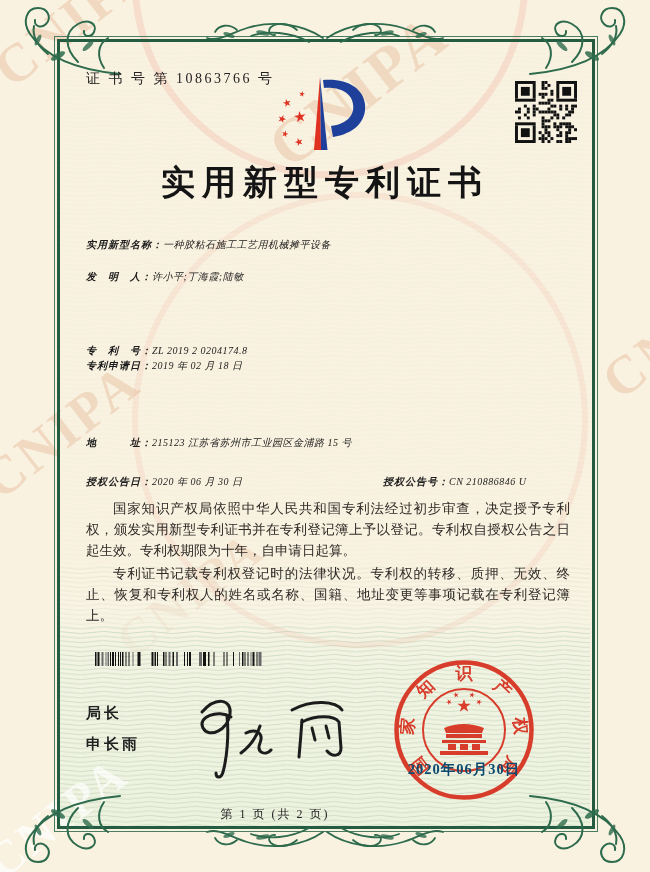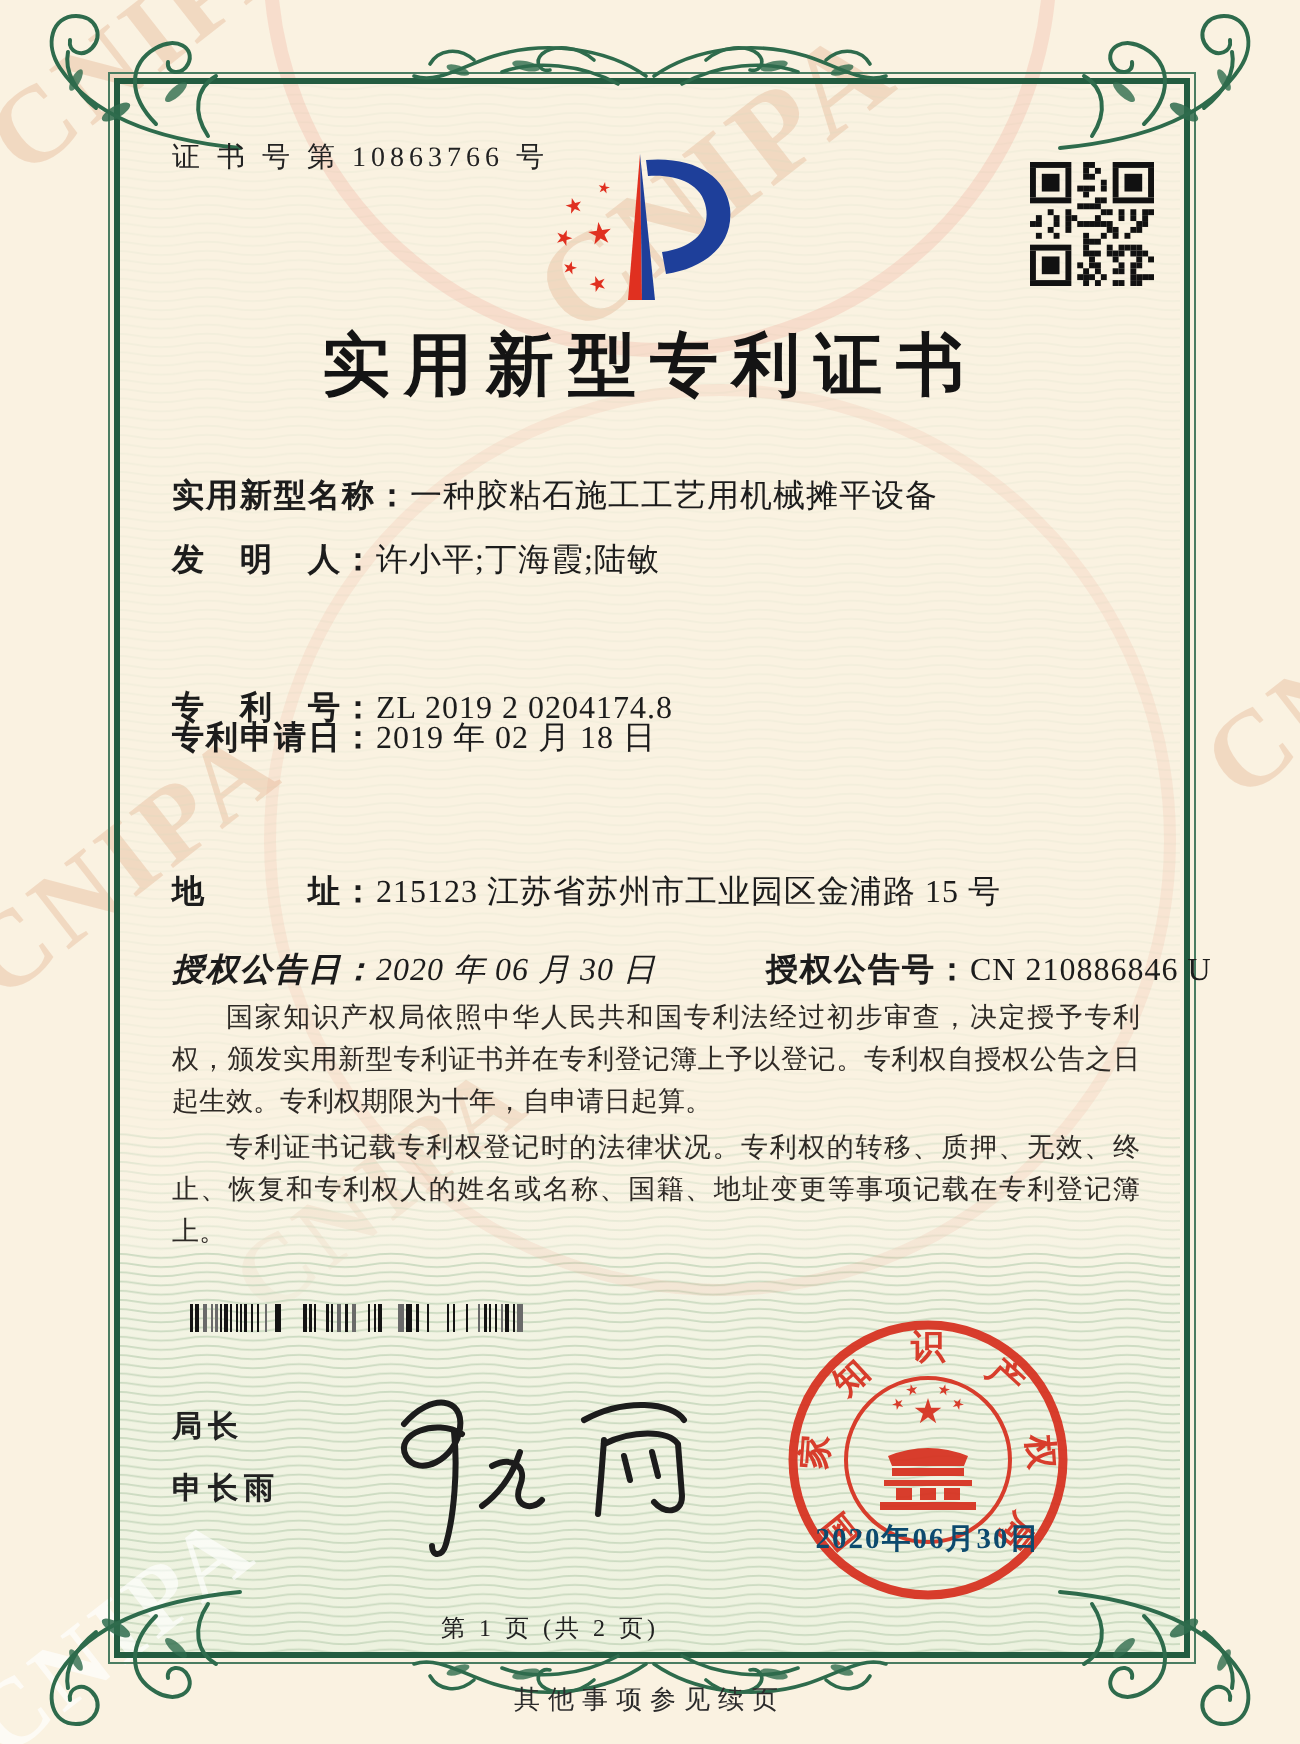--- a/index.html
+++ b/index.html
@@ -19,22 +19,22 @@
   .frame{position:absolute;left:54px;top:36px;width:542px;height:794px;
          border:1px solid #4a7d62;}
   .frame-inner{position:absolute;left:2px;top:2px;right:2px;bottom:2px;
          border:3px solid #235c40;background:transparent;}
 
   .cert-no{position:absolute;left:86px;top:70px;font-size:14px;letter-spacing:2.5px;
            color:#222;font-weight:400;}
   .title{position:absolute;left:54px;top:160px;width:542px;text-align:center;
          font-size:34px;font-weight:bold;letter-spacing:7px;color:#141414;}
 
-  .field-row{position:absolute;left:86px;width:486px;font-size:16px;color:#1c1c1c;
-             white-space:nowrap;}
+  .field-row{position:absolute;left:86px;width:486px;font-size:10px;color:#1c1c1c;
+             white-space:nowrap;font-style:italic;}
   .field-label{font-weight:700;letter-spacing:1px;}
   .field-value{font-weight:500;letter-spacing:.5px;}
   .grant-pair{position:absolute;top:0;white-space:nowrap;}
 
   .paras{position:absolute;left:86px;top:498px;width:484px;font-size:13.5px;
          line-height:21px;color:#2e2a26;text-align:justify;}
   .paras p{margin:0 0 2px 0;text-indent:2em;}
 
   .signer{position:absolute;left:86px;font-size:15px;font-weight:600;
           letter-spacing:3px;color:#222;}
@@ -362,14 +362,13 @@
     <polygon points="0,-1 0.2245,-0.309 0.9511,-0.309 0.3633,0.118 0.5878,0.809 0,0.382 -0.5878,0.809 -0.3633,0.118 -0.9511,-0.309 -0.2245,-0.309" transform="translate(74,50) rotate(0) scale(7)"></polygon>
         <polygon points="0,-1 0.2245,-0.309 0.9511,-0.309 0.3633,0.118 0.5878,0.809 0,0.382 -0.5878,0.809 -0.3633,0.118 -0.9511,-0.309 -0.2245,-0.309" transform="translate(59,46) rotate(-25) scale(3)"></polygon>
         <polygon points="0,-1 0.2245,-0.309 0.9511,-0.309 0.3633,0.118 0.5878,0.809 0,0.382 -0.5878,0.809 -0.3633,0.118 -0.9511,-0.309 -0.2245,-0.309" transform="translate(66,39) rotate(-12) scale(3)"></polygon>
         <polygon points="0,-1 0.2245,-0.309 0.9511,-0.309 0.3633,0.118 0.5878,0.809 0,0.382 -0.5878,0.809 -0.3633,0.118 -0.9511,-0.309 -0.2245,-0.309" transform="translate(82,39) rotate(12) scale(3)"></polygon>
         <polygon points="0,-1 0.2245,-0.309 0.9511,-0.309 0.3633,0.118 0.5878,0.809 0,0.382 -0.5878,0.809 -0.3633,0.118 -0.9511,-0.309 -0.2245,-0.309" transform="translate(89,46) rotate(25) scale(3)"></polygon>
       </g>
   </svg>
   <div class="seal-date">2020年06月30日</div>
 
   <div class="page-info z4">第 1 页 (共 2 页)</div>
-  <div class="note z4">其他事项参见续页</div>
 </div>
 
 </body></html>

